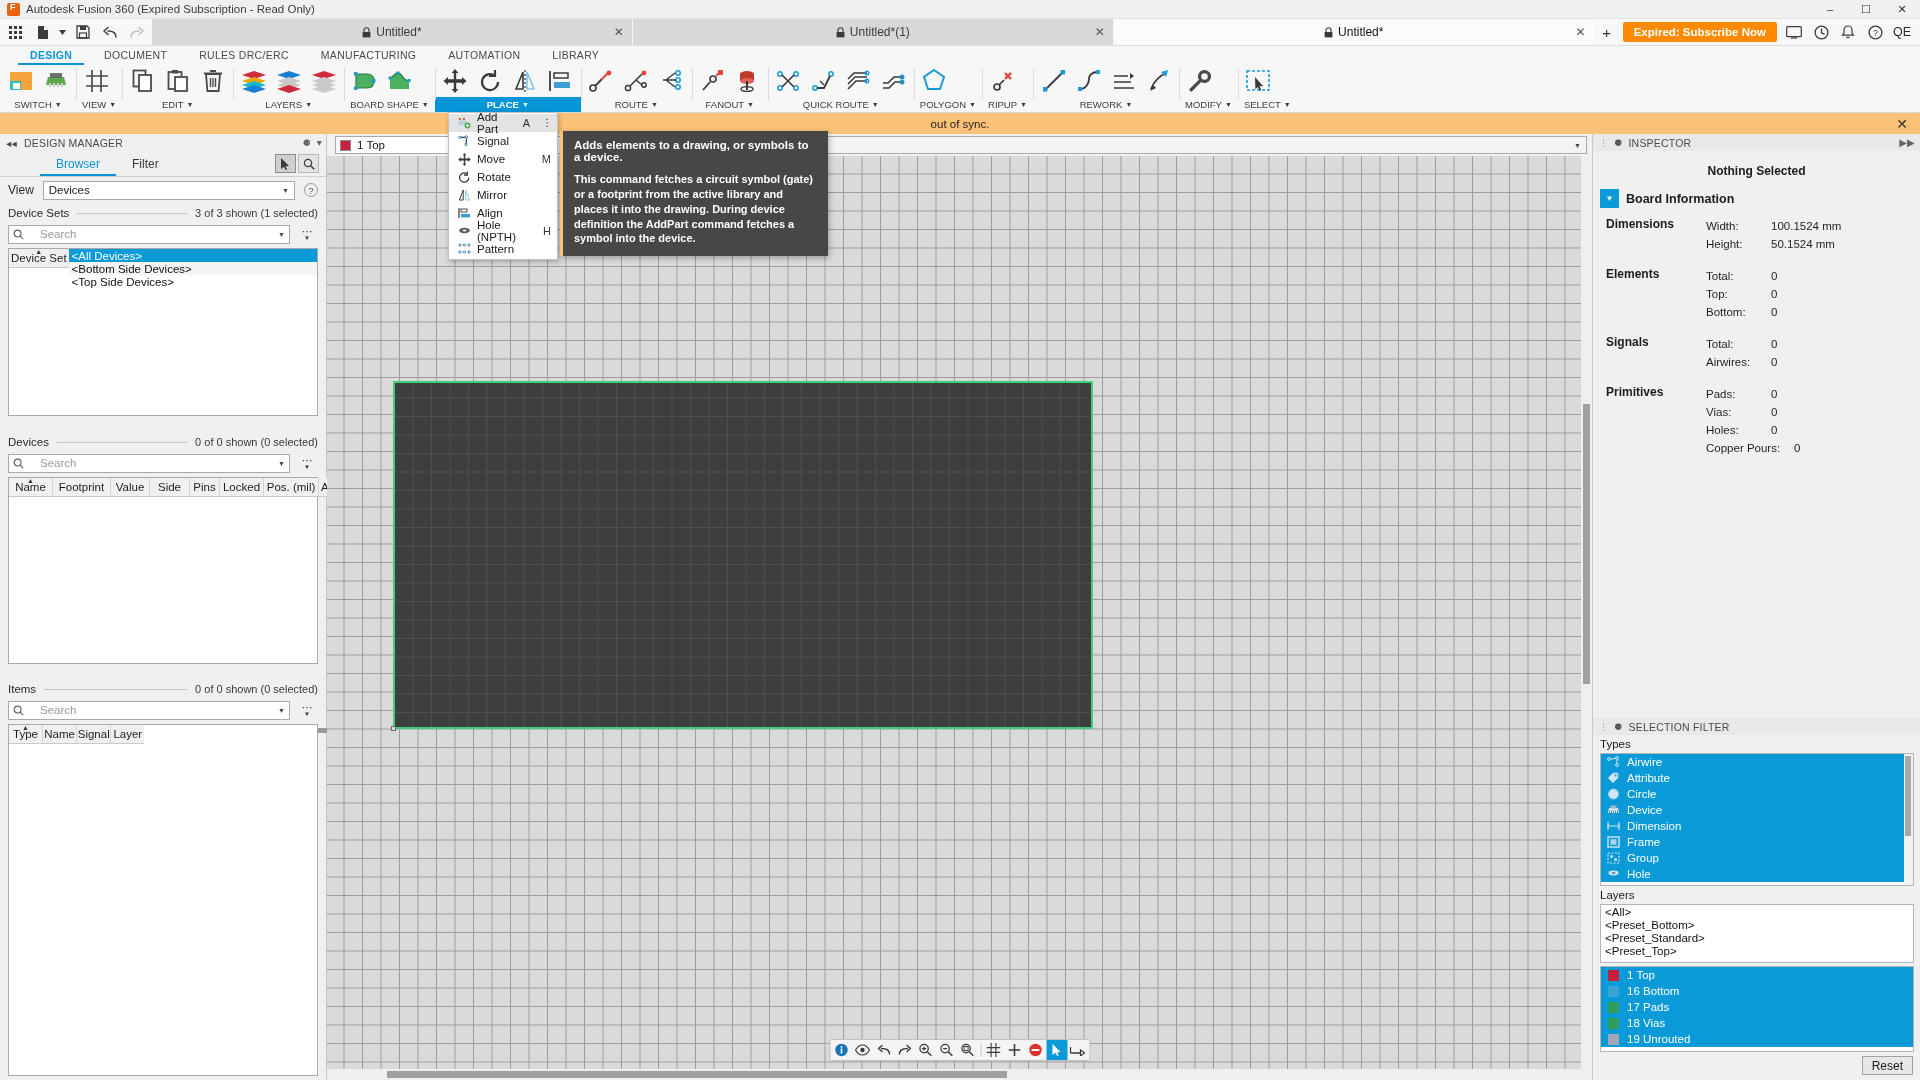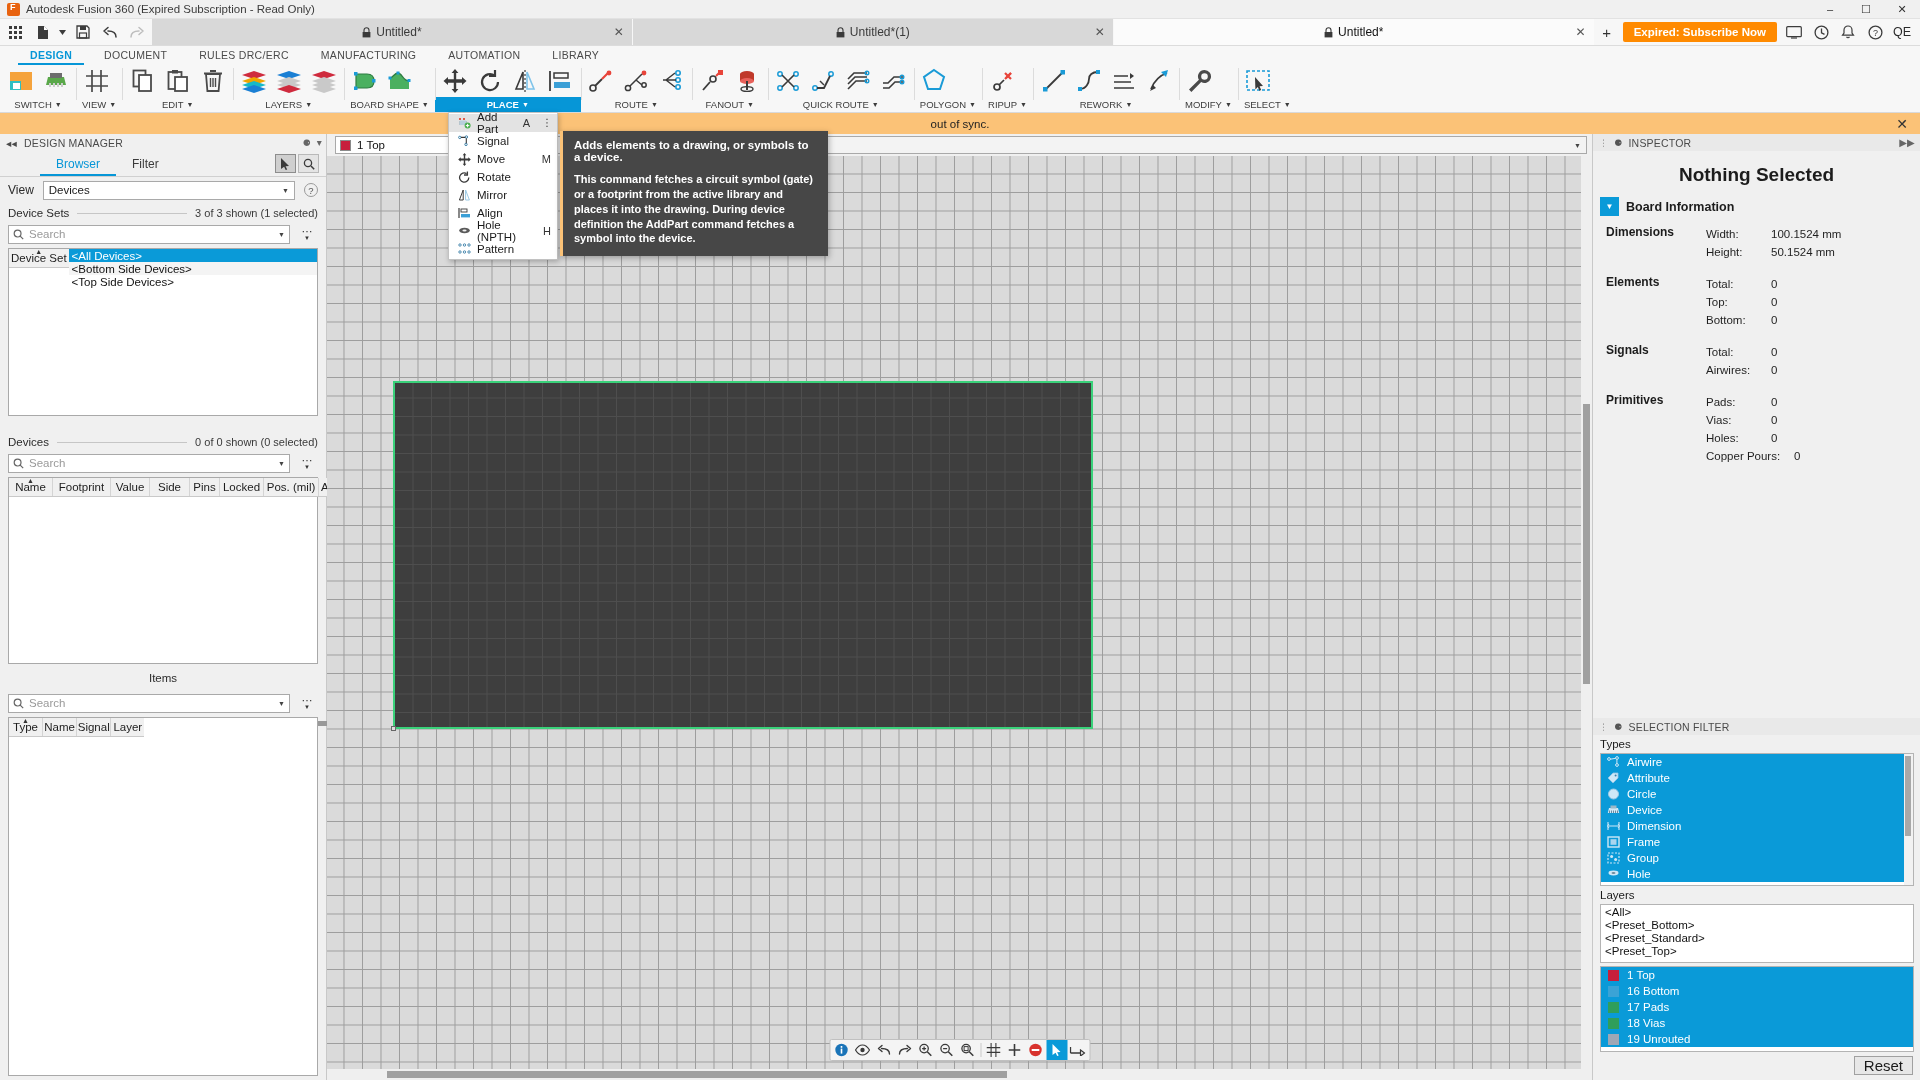--- a/index.html
+++ b/index.html
@@ -144,21 +144,21 @@
   }
 
   .sectrow { display:flex; align-items:center; height:20px; padding:0 8px; gap:8px; }
   .sectrow .sl { font-size:11.5px; color:#2b2b2b; white-space:nowrap; }
   .sectrow .line { flex:1; height:1px; background:#c6c6c6; }
   .sectrow .sr { font-size:11px; color:#3a3a3a; white-space:nowrap; }
 
   .searchrow { display:flex; align-items:center; padding:0 8px; gap:6px; height:22px; }
   .searchbox {
     flex:1; height:19px; background:#fff; border:1px solid #a9a9a9; display:flex;
-    align-items:center; padding:0 4px; gap:5px; position:relative;
+    align-items:center; padding:0 4px; gap:16px; position:relative;
   }
   .searchbox .mag { font-size:11px; color:#666; }
   .searchbox input {
     border:0; outline:0; flex:1; font-size:11.5px; font-family:inherit; color:#222; background:transparent;
   }
   .searchbox input::placeholder { color:#9a9a9a; }
   .searchbox .ca { font-size:7px; color:#444; }
   .dots3 {
     width:22px; height:19px; display:flex; flex-direction:column; align-items:center;
     justify-content:center; font-size:11px; color:#333; line-height:.7;
@@ -245,21 +245,21 @@
     width:328px; flex:0 0 328px; background:#f0f0f0; display:flex; flex-direction:column;
     border-left:1px solid #c8c8c8;
   }
   .rphdr {
     height:17px; display:flex; align-items:center; gap:6px; padding-left:6px;
     font-size:10.5px; color:#4a4a4a; letter-spacing:.2px; position:relative; background:#e9e9e9;
   }
   .rphdr .grip { font-size:9px; color:#888; }
   .rphdr .circ { font-size:9px; color:#555; }
   .rphdr .pin { position:absolute; right:5px; font-size:10px; color:#666; }
-  .nothingsel { text-align:center; font-size:19px; font-weight:bold; color:#1c1c1c; padding:13px 0 11px 0; }
+  .nothingsel { text-align:center; font-size:12px; font-weight:bold; color:#1c1c1c; padding:13px 0 11px 0; }
   .binfo-row { display:flex; align-items:center; gap:7px; padding:0 0 0 7px; margin-bottom:9px; }
   .binfo-toggle {
     width:19px; height:19px; background:#0a9ad8; color:#fff; display:flex;
     align-items:center; justify-content:center; font-size:8px;
   }
   .binfo-title { font-size:12.5px; font-weight:bold; color:#1c1c1c; }
   .propgrp { display:flex; padding:0 0 0 13px; margin-bottom:14px; }
   .propgrp .gname { width:100px; flex:0 0 100px; font-size:12px; font-weight:bold; color:#1c1c1c; }
   .propgrp .plist { flex:1; }
   .prow { display:flex; height:18px; align-items:center; font-size:11.5px; color:#1f1f1f; }
@@ -269,21 +269,21 @@
   .listbox { margin:0 6px 0 7px; border:1px solid #b4b4b4; background:#fff; overflow:hidden; position:relative; }
   .litem { height:16px; display:flex; align-items:center; gap:7px; padding-left:5px; font-size:11.5px; }
   .litem.on { background:#0a9ad8; color:#fff; }
   .litem .ic { width:14px; height:13px; flex:0 0 14px; display:flex; align-items:center; justify-content:center; }
   .lscroll { position:absolute; right:0; top:0; bottom:0; width:9px; background:#f2f2f2; }
   .lscroll .th { position:absolute; left:1px; top:2px; width:6px; height:80px; background:#a8a8a8; }
   .plainitem { height:13px; font-size:11.5px; color:#111; padding-left:4px; display:flex; align-items:center; }
   .resetrow { display:flex; justify-content:flex-end; padding:4px 7px 5px 0; }
   .resetbtn {
     min-width:42px; height:19px; border:1px solid #a0a0a0; background:#e7e7e7;
-    font-size:15px; color:#1a1a1a; display:flex; align-items:center; justify-content:center; padding:0 9px;margin-left:32px;
+    font-size:12px; color:#1a1a1a; display:flex; align-items:center; justify-content:center; padding:0 9px;margin-left:32px;
   }
 
   
   .placemenu {
     position:absolute; left:448px; top:112px; width:110px; background:#fff;
     border:1px solid #c2c2c2; box-shadow:1px 2px 5px rgba(0,0,0,.25); z-index:60;
     padding:1px 0;
   }
   .mi {
     height:18px; display:flex; align-items:center; gap:6px; padding-left:8px; font-size:11.5px; color:#1a1a1a;
@@ -950,21 +950,21 @@
           <div class="gh" style="flex:1;">
               <span>An</span>
             </div>
         </div>
         <div class="gbody"></div>
         <div class="hscroll">
           <div class="thumb" style="width:295px;"></div>
         </div>
       </div>
 
-      <div class="sectrow" style="flex-direction:column;">
+      <div class="sectrow" style="margin-top:7px;">
         <span class="sl">Items</span>
         <span class="line"></span>
         <span class="sr">0 of 0 shown (0 selected)</span>
       </div>
       <div class="searchrow">
         <div class="searchbox">
           <span class="mag">
             <svg width="11" height="11" viewBox="0 0 11 11">
                 <circle cx="4.6" cy="4.6" r="3.4" fill="none" stroke="#666" stroke-width="1.2"></circle>
                 <path d="M7.2 7.2l3 3" stroke="#666" stroke-width="1.2"></path>

